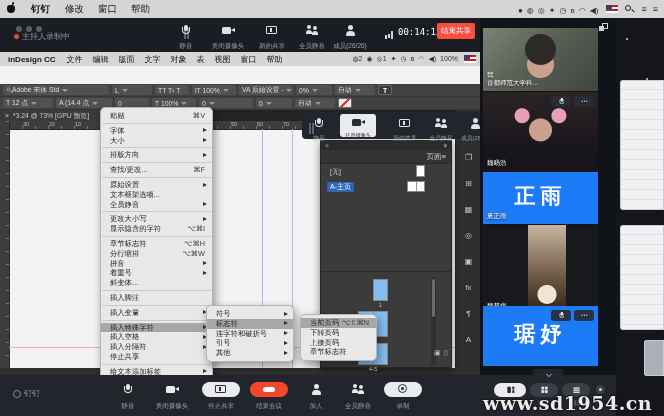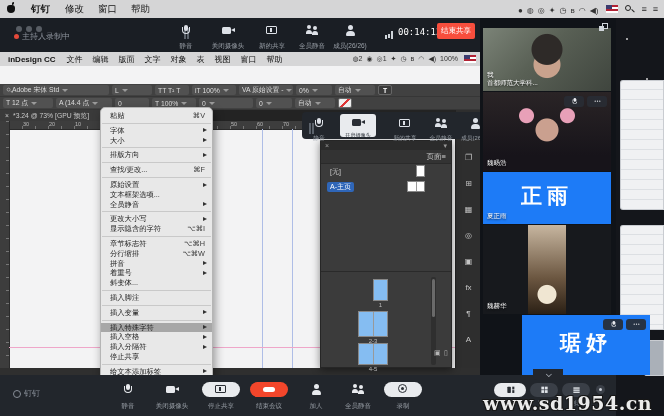--- a/index.html
+++ b/index.html
@@ -114,21 +114,21 @@
   #dock span{display:block;text-align:center;color:#c5c5c5;font-size:8px;margin-top:17px}
   
   .menu{position:absolute;background:#e8e8e8;border:1px solid #b5b5b5;border-radius:5px;box-shadow:2px 4px 10px rgba(0,0,0,.4);padding:3px 0;box-sizing:border-box;z-index:100}
   .mi{position:relative;height:9.8px;line-height:9.8px;font-size:7.3px;color:#1c1c1c;padding:0 14px 0 9px;white-space:nowrap}
   .mi.hl{background:#a7a7a7}
   .mi .sc{position:absolute;right:7px;color:#3c3c3c}
   .mi .arr{position:absolute;right:5px;top:2.7px;width:0;height:0;border-top:2.5px solid transparent;border-bottom:2.5px solid transparent;border-left:4px solid #333}
   .msep{height:1px;background:#c9c9c9;margin:2px 1px}
   
   #sidebar{left:480px;top:18px;width:136px;height:357px;background:#101318;z-index:15}
-  .tile{position:absolute;left:3px;width:128px;overflow:hidden}
+  .tile{position:absolute;left:3px;width:115px;overflow:hidden}
   .tile .nm{position:absolute;left:4px;bottom:3px;color:#fff;font-size:6.5px;text-shadow:0 1px 2px rgba(0,0,0,.8);white-space:nowrap}
   .tile .nm2{position:absolute;left:4px;bottom:11px;color:#fff;font-size:6.5px;text-shadow:0 1px 2px rgba(0,0,0,.8)}
   .tile.blue{background:#1d7bf7}
   .tile .big{position:absolute;left:0;right:0;top:50%;transform:translateY(-58%);text-align:center;color:#fff;font-size:21px;font-weight:bold;letter-spacing:5px}
   .vctl{position:absolute;top:4px;right:4px;display:flex;gap:3px}
   .vctl .cbtn{width:20px;height:11px;background:rgba(40,44,52,.92);border-radius:3px;color:#e8eaee;display:flex;align-items:center;justify-content:center}
   .vctl .ic{transform:scale(.65);margin:0 -3px}
   .v1{background:radial-gradient(circle at 50% 34%,#2e2a28 0 15px,transparent 16px),radial-gradient(circle at 50% 58%,#c9a28d 0 13px,transparent 14px),linear-gradient(135deg,#7b8377,#596055 45%,#3f453e)}
   .v2{background:radial-gradient(circle at 34% 30%,#e8a0b8 0 7px,transparent 8px),radial-gradient(circle at 66% 30%,#e8a0b8 0 7px,transparent 8px),radial-gradient(circle at 50% 48%,#caa08f 0 11px,transparent 12px),linear-gradient(180deg,#2a2426,#17141a 80%)}
   .v4{background:#17191d}
@@ -363,20 +363,33 @@
         <div class="msep"></div>
         <div class="mi"><span>插入变量</span><span class="arr"></span></div>
         <div class="msep"></div>
         <div class="mi hl"><span>插入特殊字符</span><span class="arr"></span></div>
         <div class="mi"><span>插入空格</span><span class="arr"></span></div>
         <div class="mi"><span>插入分隔符</span><span class="arr"></span></div>
         <div class="mi"><span>停止共享</span></div>
         <div class="msep"></div>
         <div class="mi"><span>给文本添加标签</span><span class="arr"></span></div>
       </div>
+    <div class="menu" style="left:206px;top:253px;width:88px" id="ctx-sub">
+        <div class="mi"><span>符号</span><span class="arr"></span></div>
+        <div class="mi hl"><span>标志符</span><span class="arr"></span></div>
+        <div class="mi"><span>连字符和破折号</span><span class="arr"></span></div>
+        <div class="mi"><span>引号</span><span class="arr"></span></div>
+        <div class="mi"><span>其他</span><span class="arr"></span></div>
+      </div>
+    <div class="menu" style="left:300px;top:262px;width:77px" id="ctx-sub2">
+        <div class="mi hl"><span>当前页码</span><span class="sc">⌥⇧⌘N</span></div>
+        <div class="mi"><span>下转页码</span></div>
+        <div class="mi"><span>上接页码</span></div>
+        <div class="mi"><span>章节标志符</span></div>
+      </div>
   </div>
 
   <div id="sidebar" class="abs">
       <div class="tile v1" style="top: 10px; height: 63px;">
         <span class="nm2">我</span>
         <span class="nm">首都师范大学科...</span>
       </div>
       <div class="tile v2" style="top: 74px; height: 79px;">
         <div class="vctl">
           <span class="cbtn">
@@ -389,21 +402,21 @@
         <span class="nm">魏旸浩</span>
       </div>
       <div class="tile blue" style="top: 154px; height: 52px;">
         <div class="big">正雨</div>
         <span class="nm">夏正雨</span>
       </div>
       <div class="tile v4" style="top: 207px; height: 89px;">
         <div class="strip"></div>
         <span class="nm">魏赫华</span>
       </div>
-      <div class="tile blue" style="top: 297px; height: 60px; margin-left: 39px;">
+      <div class="tile blue" style="top: 288px; height: 60px;">
         <div class="big">琚妤</div>
         <div class="vctl">
           <span class="cbtn">
             <span class="ic ic-mic"></span>
           </span>
           <span class="cbtn">
             <span class="ic ic-more"></span>
           </span>
         </div>
       </div>

